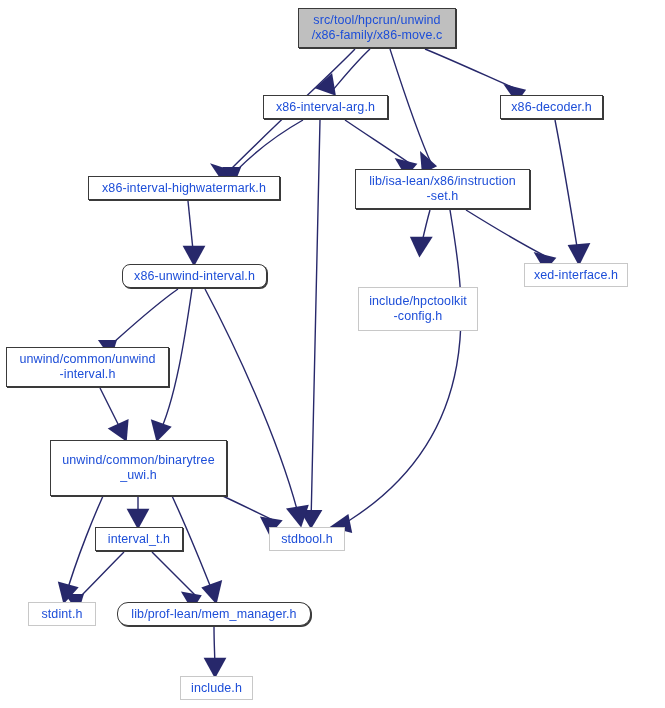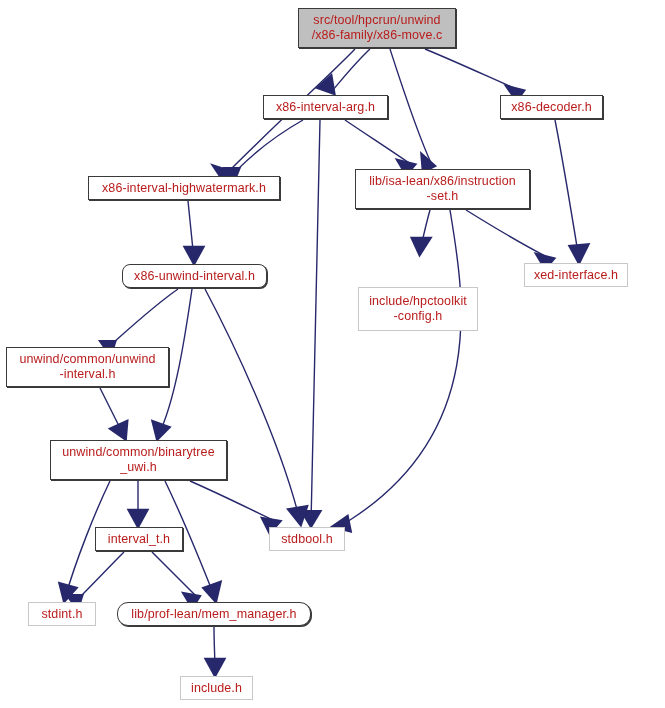--- a/index.html
+++ b/index.html
@@ -26,21 +26,21 @@
     position: absolute;
     box-sizing: border-box;
     display: flex;
     align-items: center;
     justify-content: center;
     text-align: center;
     background: #ffffff;
     border: 1px solid #404040;
     font-size: 12.5px;
     line-height: 15px;
-    color: #b91c1c;
+    color: #1d4ed8;
     white-space: pre-line;
     letter-spacing: 0.1px;
   }
   .node-box.solid {
     border: 1px solid #3a3a3a;
     box-shadow: 1px 1px 0 0 #3a3a3a;
   }
   .node-box.faint {
     border: 1px solid #c8c8c8;
     box-shadow: none;
@@ -165,21 +165,21 @@
       <div class="node-box solid" style="left: 500px; top: 95px; width: 103px; height: 24px;">x86-decoder.h</div>
       <div class="node-box solid" style="left: 88px; top: 176px; width: 192px; height: 24px;">x86-interval-highwatermark.h</div>
       <div class="node-box solid" style="left: 355px; top: 169px; width: 175px; height: 40px;">lib/isa-lean/x86/instruction
 -set.h</div>
       <div class="node-box faint" style="left: 358px; top: 255px; width: 120px; height: 44px; margin-top: 32px;">include/hpctoolkit
 -config.h</div>
       <div class="node-box faint" style="left: 524px; top: 263px; width: 104px; height: 24px;">xed-interface.h</div>
       <div class="node-box solid" style="left: 122px; top: 264px; width: 145px; height: 24px; border-radius: 8px;">x86-unwind-interval.h</div>
       <div class="node-box solid" style="left: 6px; top: 347px; width: 163px; height: 40px; text-align: center;">unwind/common/unwind
 -interval.h</div>
-      <div class="node-box solid" style="left: 50px; top: 440px; width: 177px; height: 40px;">unwind/common/binarytree
+      <div class="node-box solid" style="left: 50px; top: 440px; width: 177px; height: 56px;">unwind/common/binarytree
 _uwi.h</div>
       <div class="node-box solid" style="left: 95px; top: 527px; width: 88px; height: 24px;">interval_t.h</div>
       <div class="node-box faint" style="left: 269px; top: 527px; width: 76px; height: 24px;">stdbool.h</div>
       <div class="node-box faint" style="left: 28px; top: 602px; width: 68px; height: 24px;">stdint.h</div>
       <div class="node-box solid" style="left: 117px; top: 602px; width: 194px; height: 24px; border-radius: 11px;">lib/prof-lean/mem_manager.h</div>
       <div class="node-box faint" style="left: 180px; top: 676px; width: 73px; height: 24px;">include.h</div>
     </div>
 </div>
 
 </body></html>

